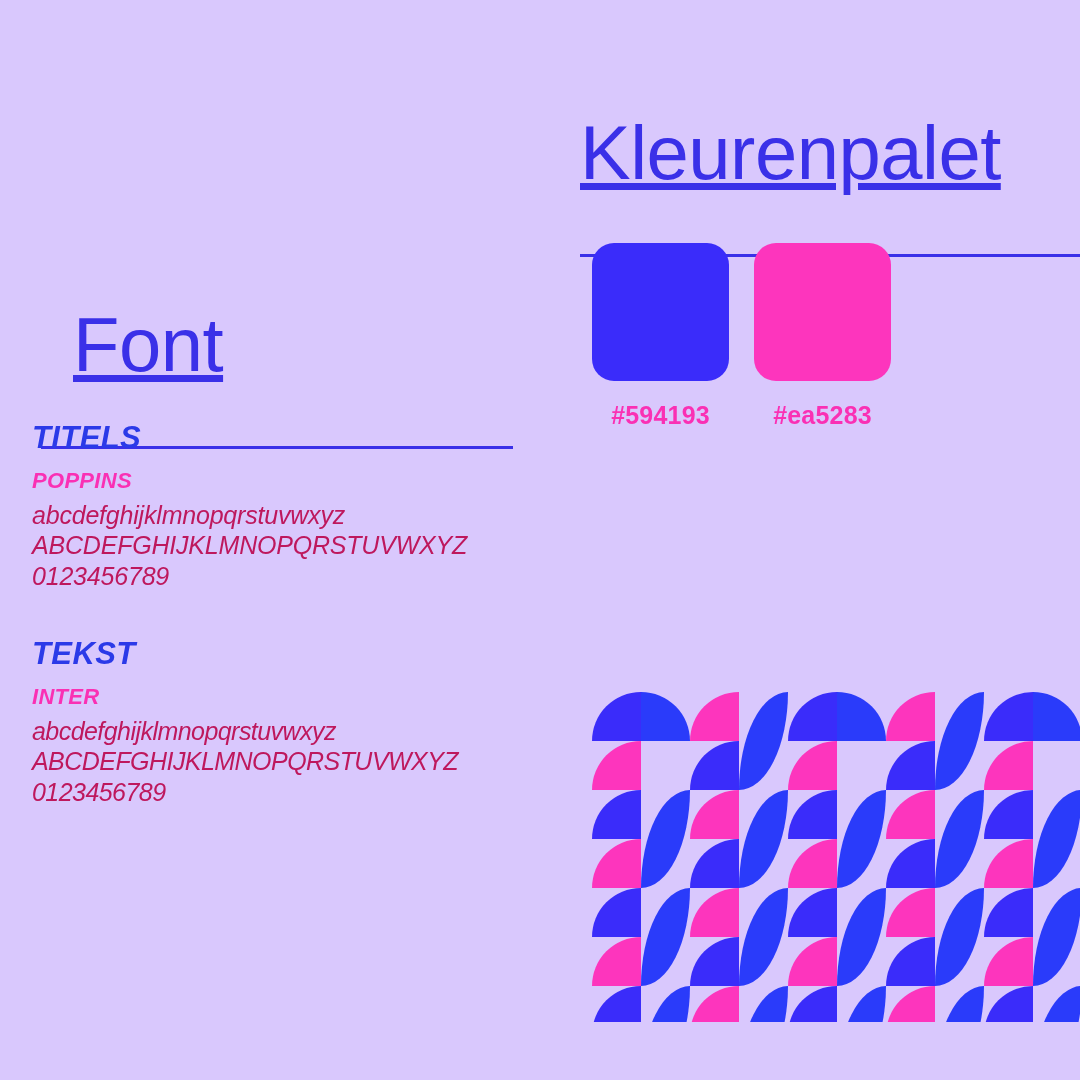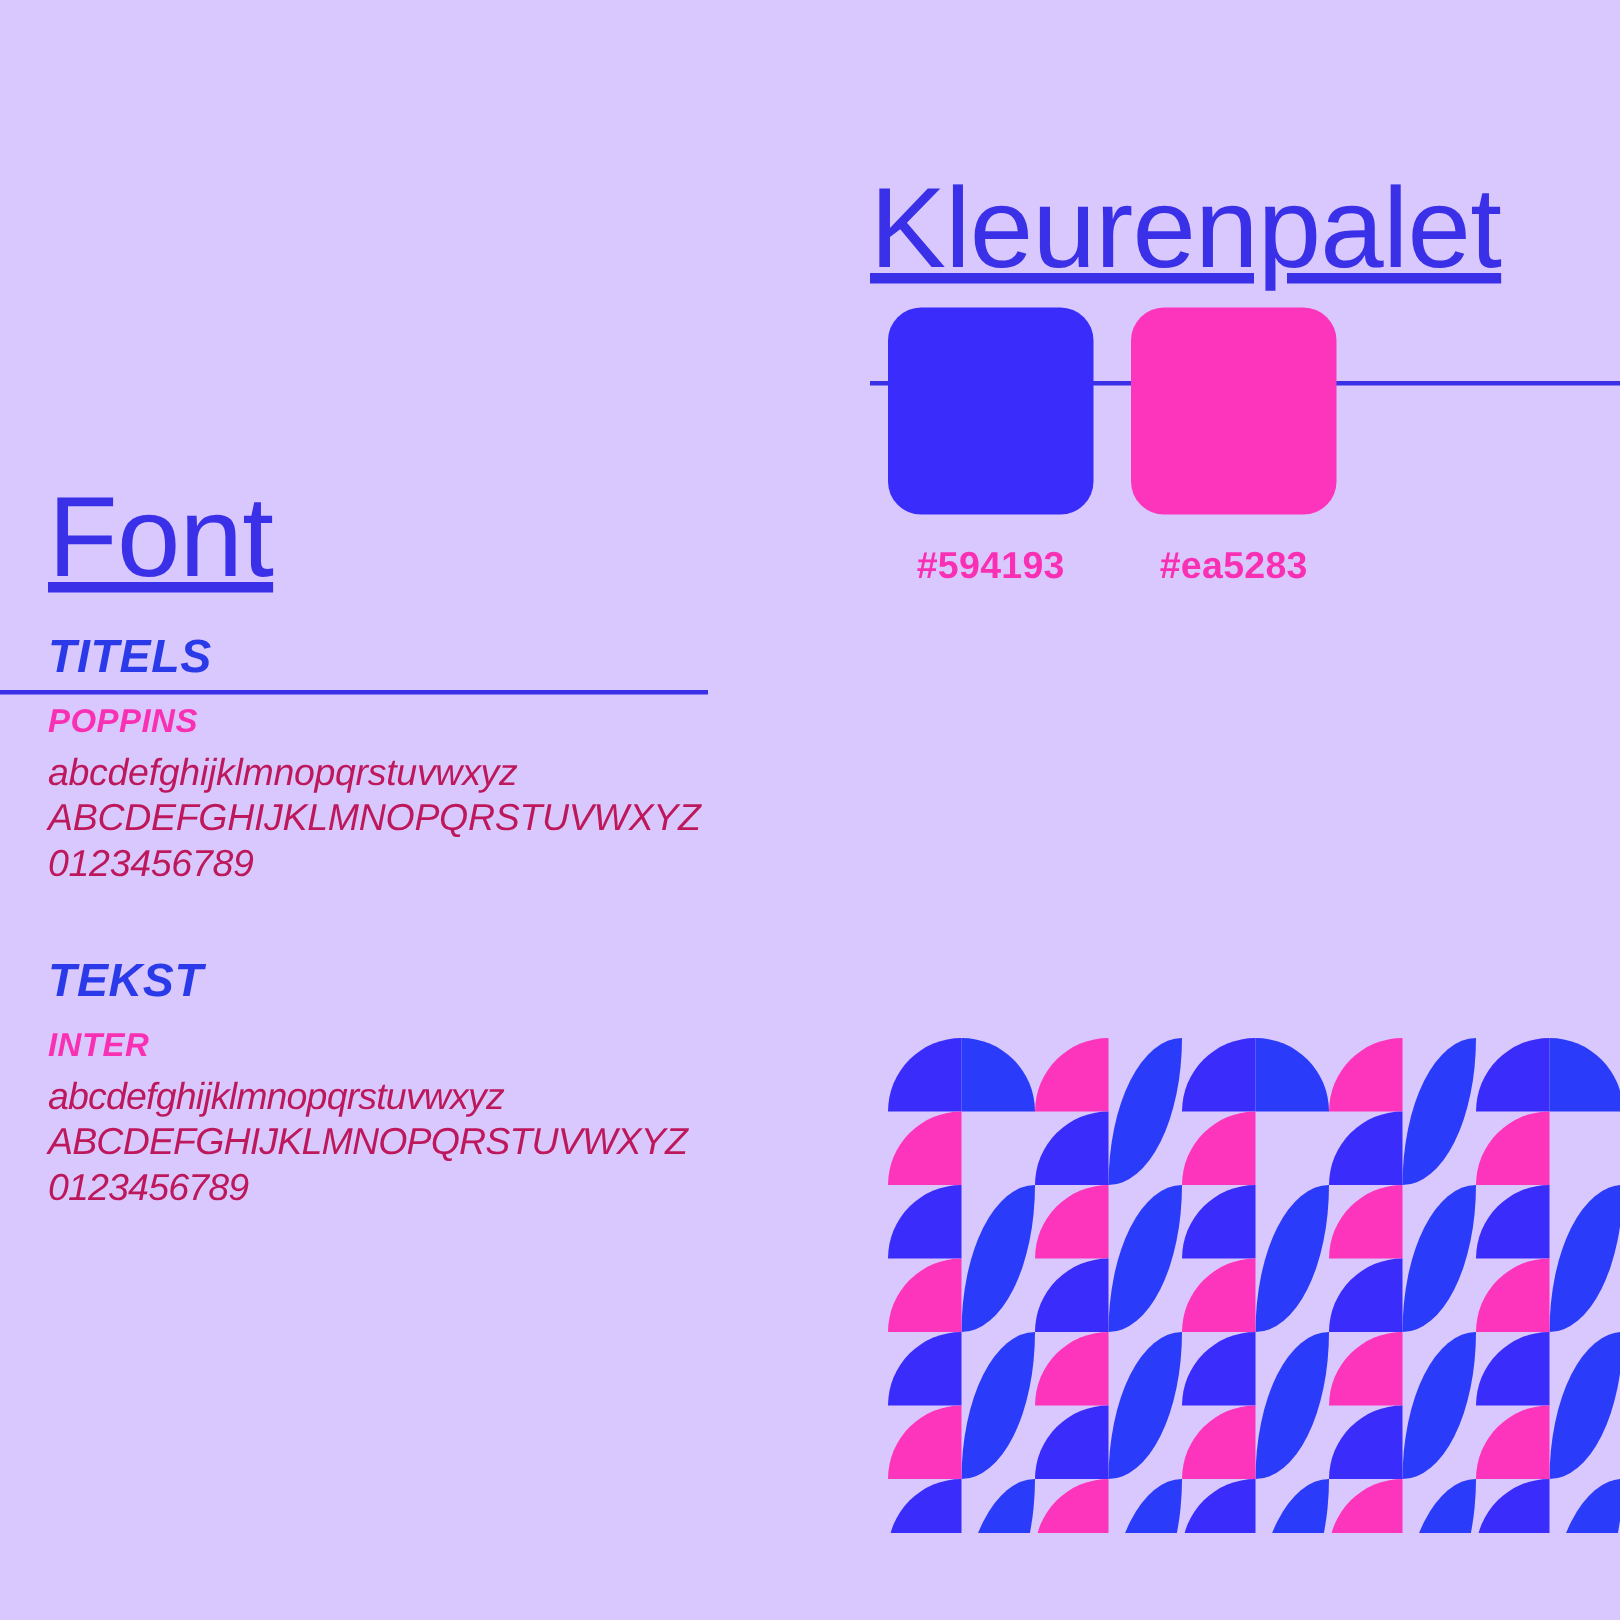--- a/index.html
+++ b/index.html
@@ -35,22 +35,23 @@
   .rule {
     background: #3a30e8;
     height: 3px;
     width: 100%;
   }
 
   
   #font-section {
     position: absolute;
     left: 0px;
-    top: 258px;
+    top: 244px;
     width: 472px;
+    padding-left: 41px;
   }
   #font-section .section-heading {
     font-size: 76px;
     margin-left: 32px;
   }
   #font-section .rule {
     margin-top: 26px;
     width: 472px;
   }
 
@@ -106,20 +107,21 @@
 
   #swatch-row {
     position: absolute;
     left: 592px;
     top: 205px;
     display: flex;
     gap: 25px;
   }
   .swatch-cell {
     width: 137px;
+    margin-top: 38px;
   }
   .swatch-chip {
     width: 137px;
     height: 138px;
     border-radius: 22px;
   }
   .swatch-label {
     margin-top: 20px;
     color: #fa30b4;
     font-size: 25px;

